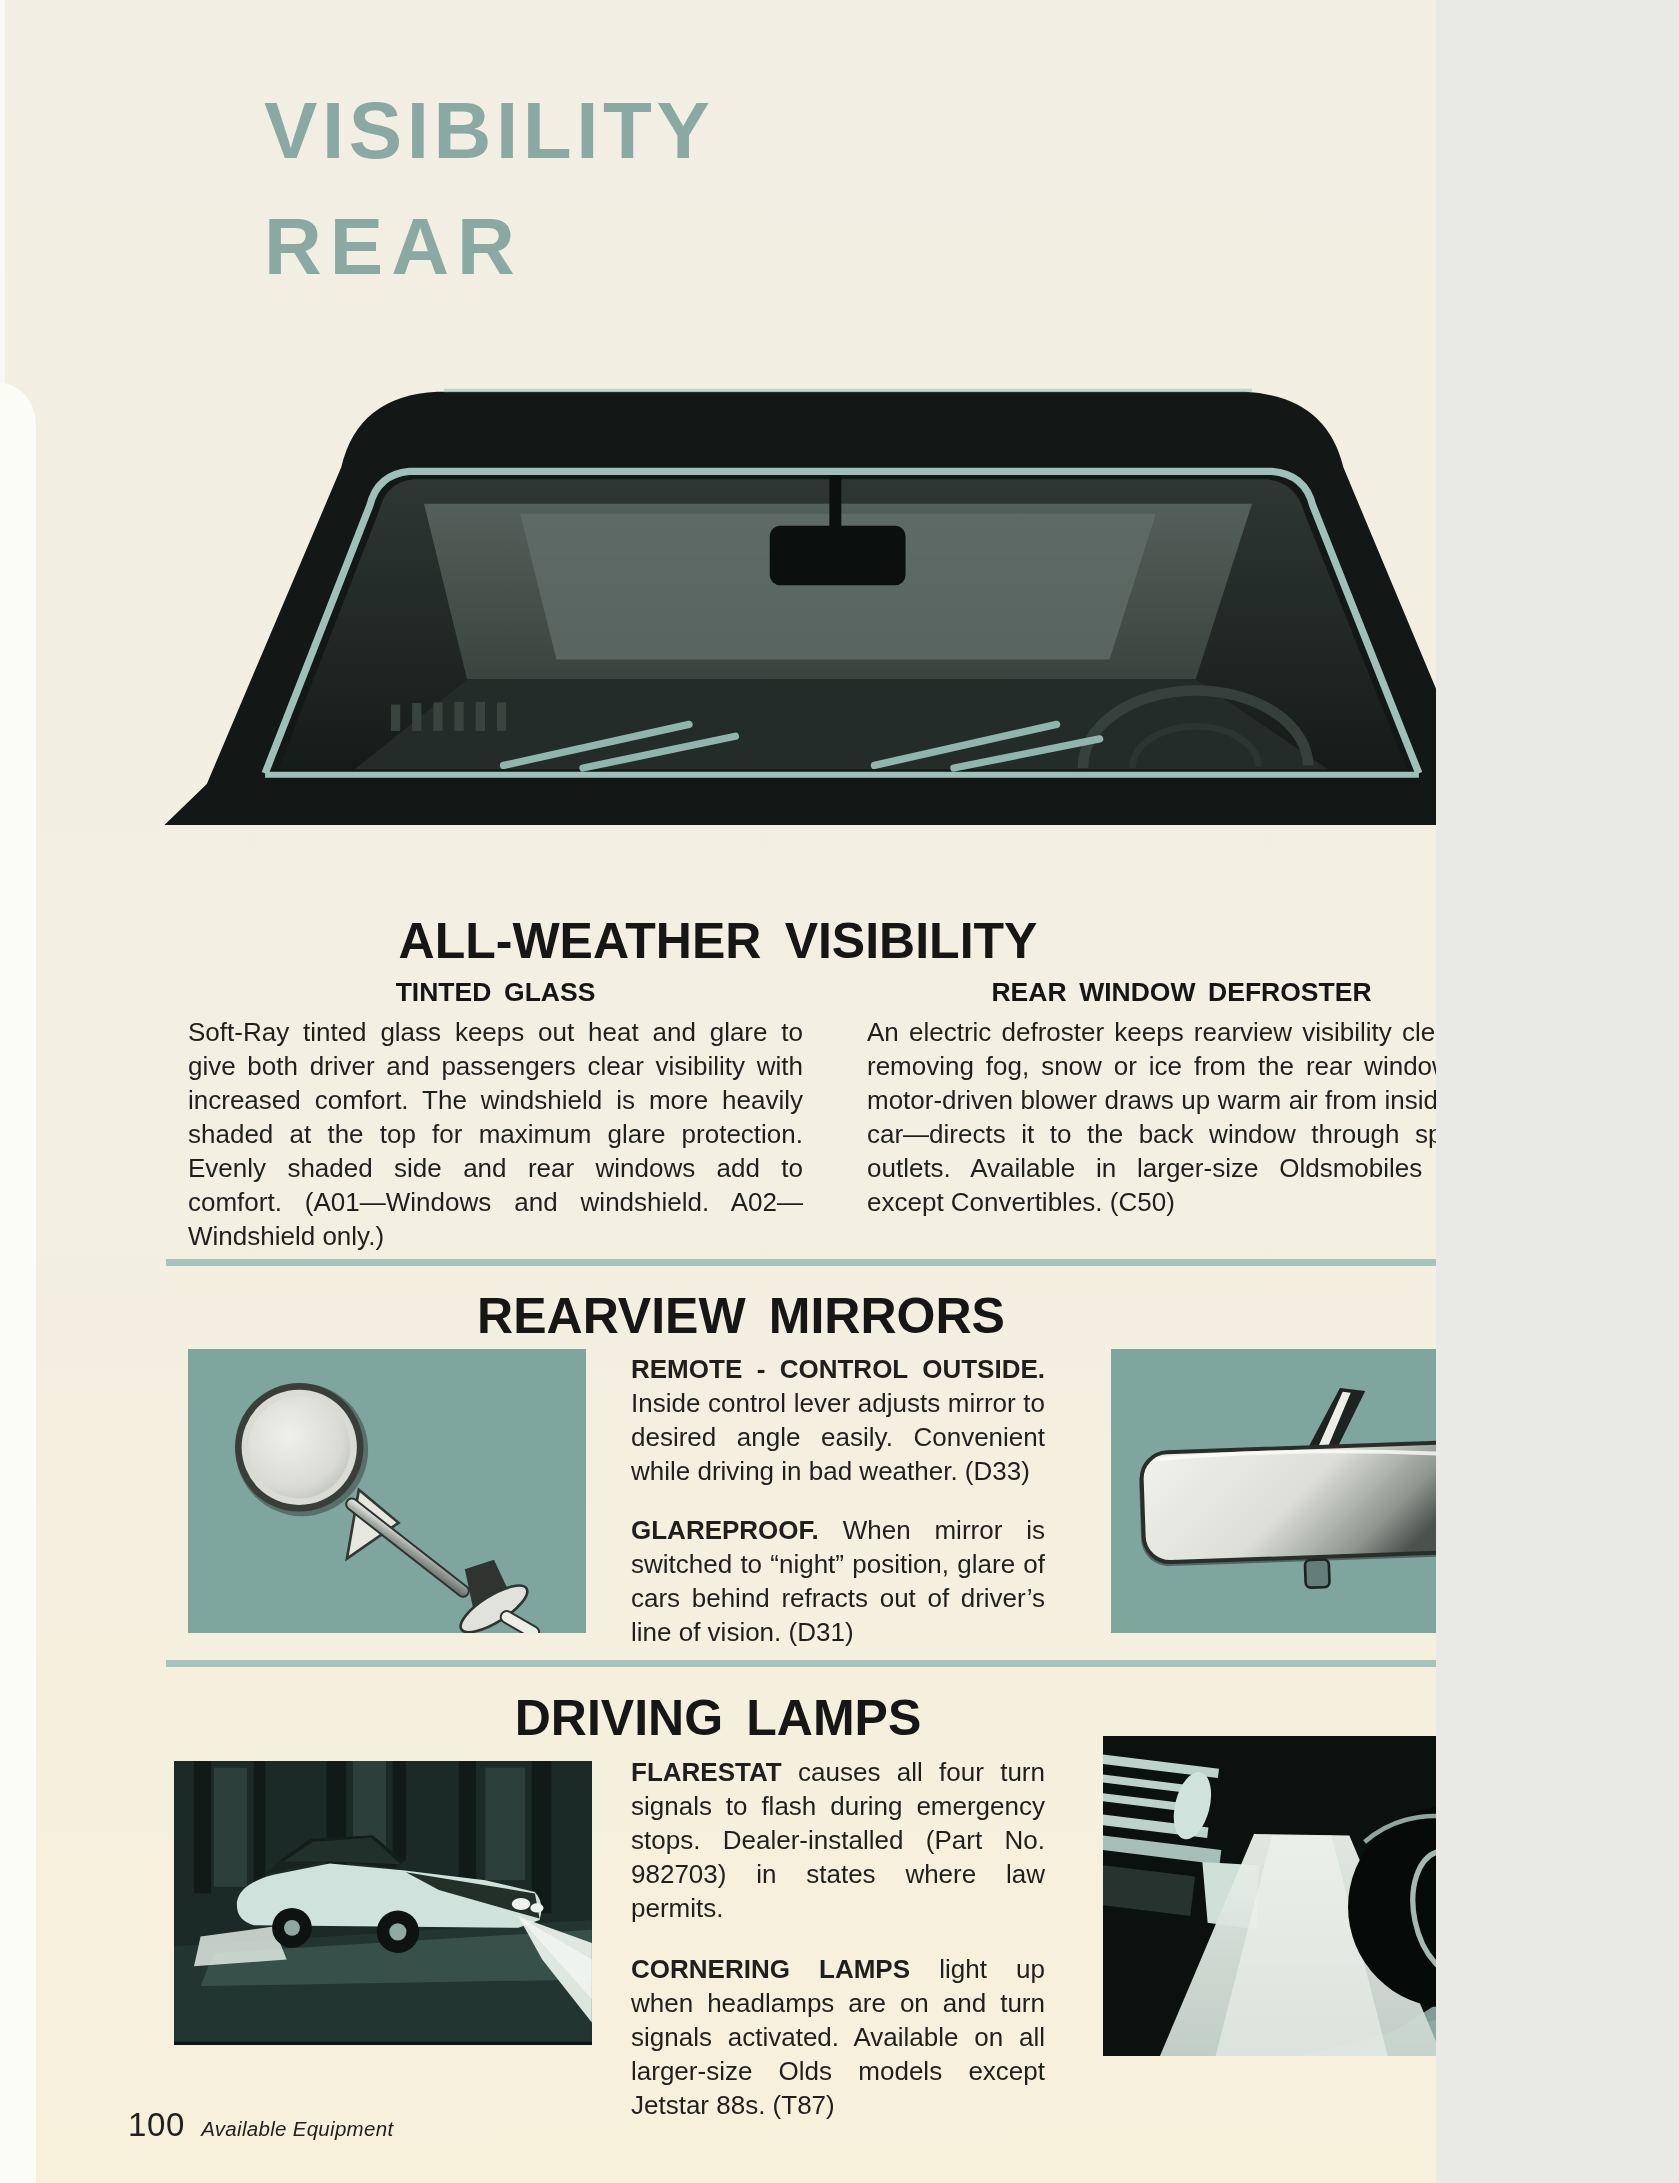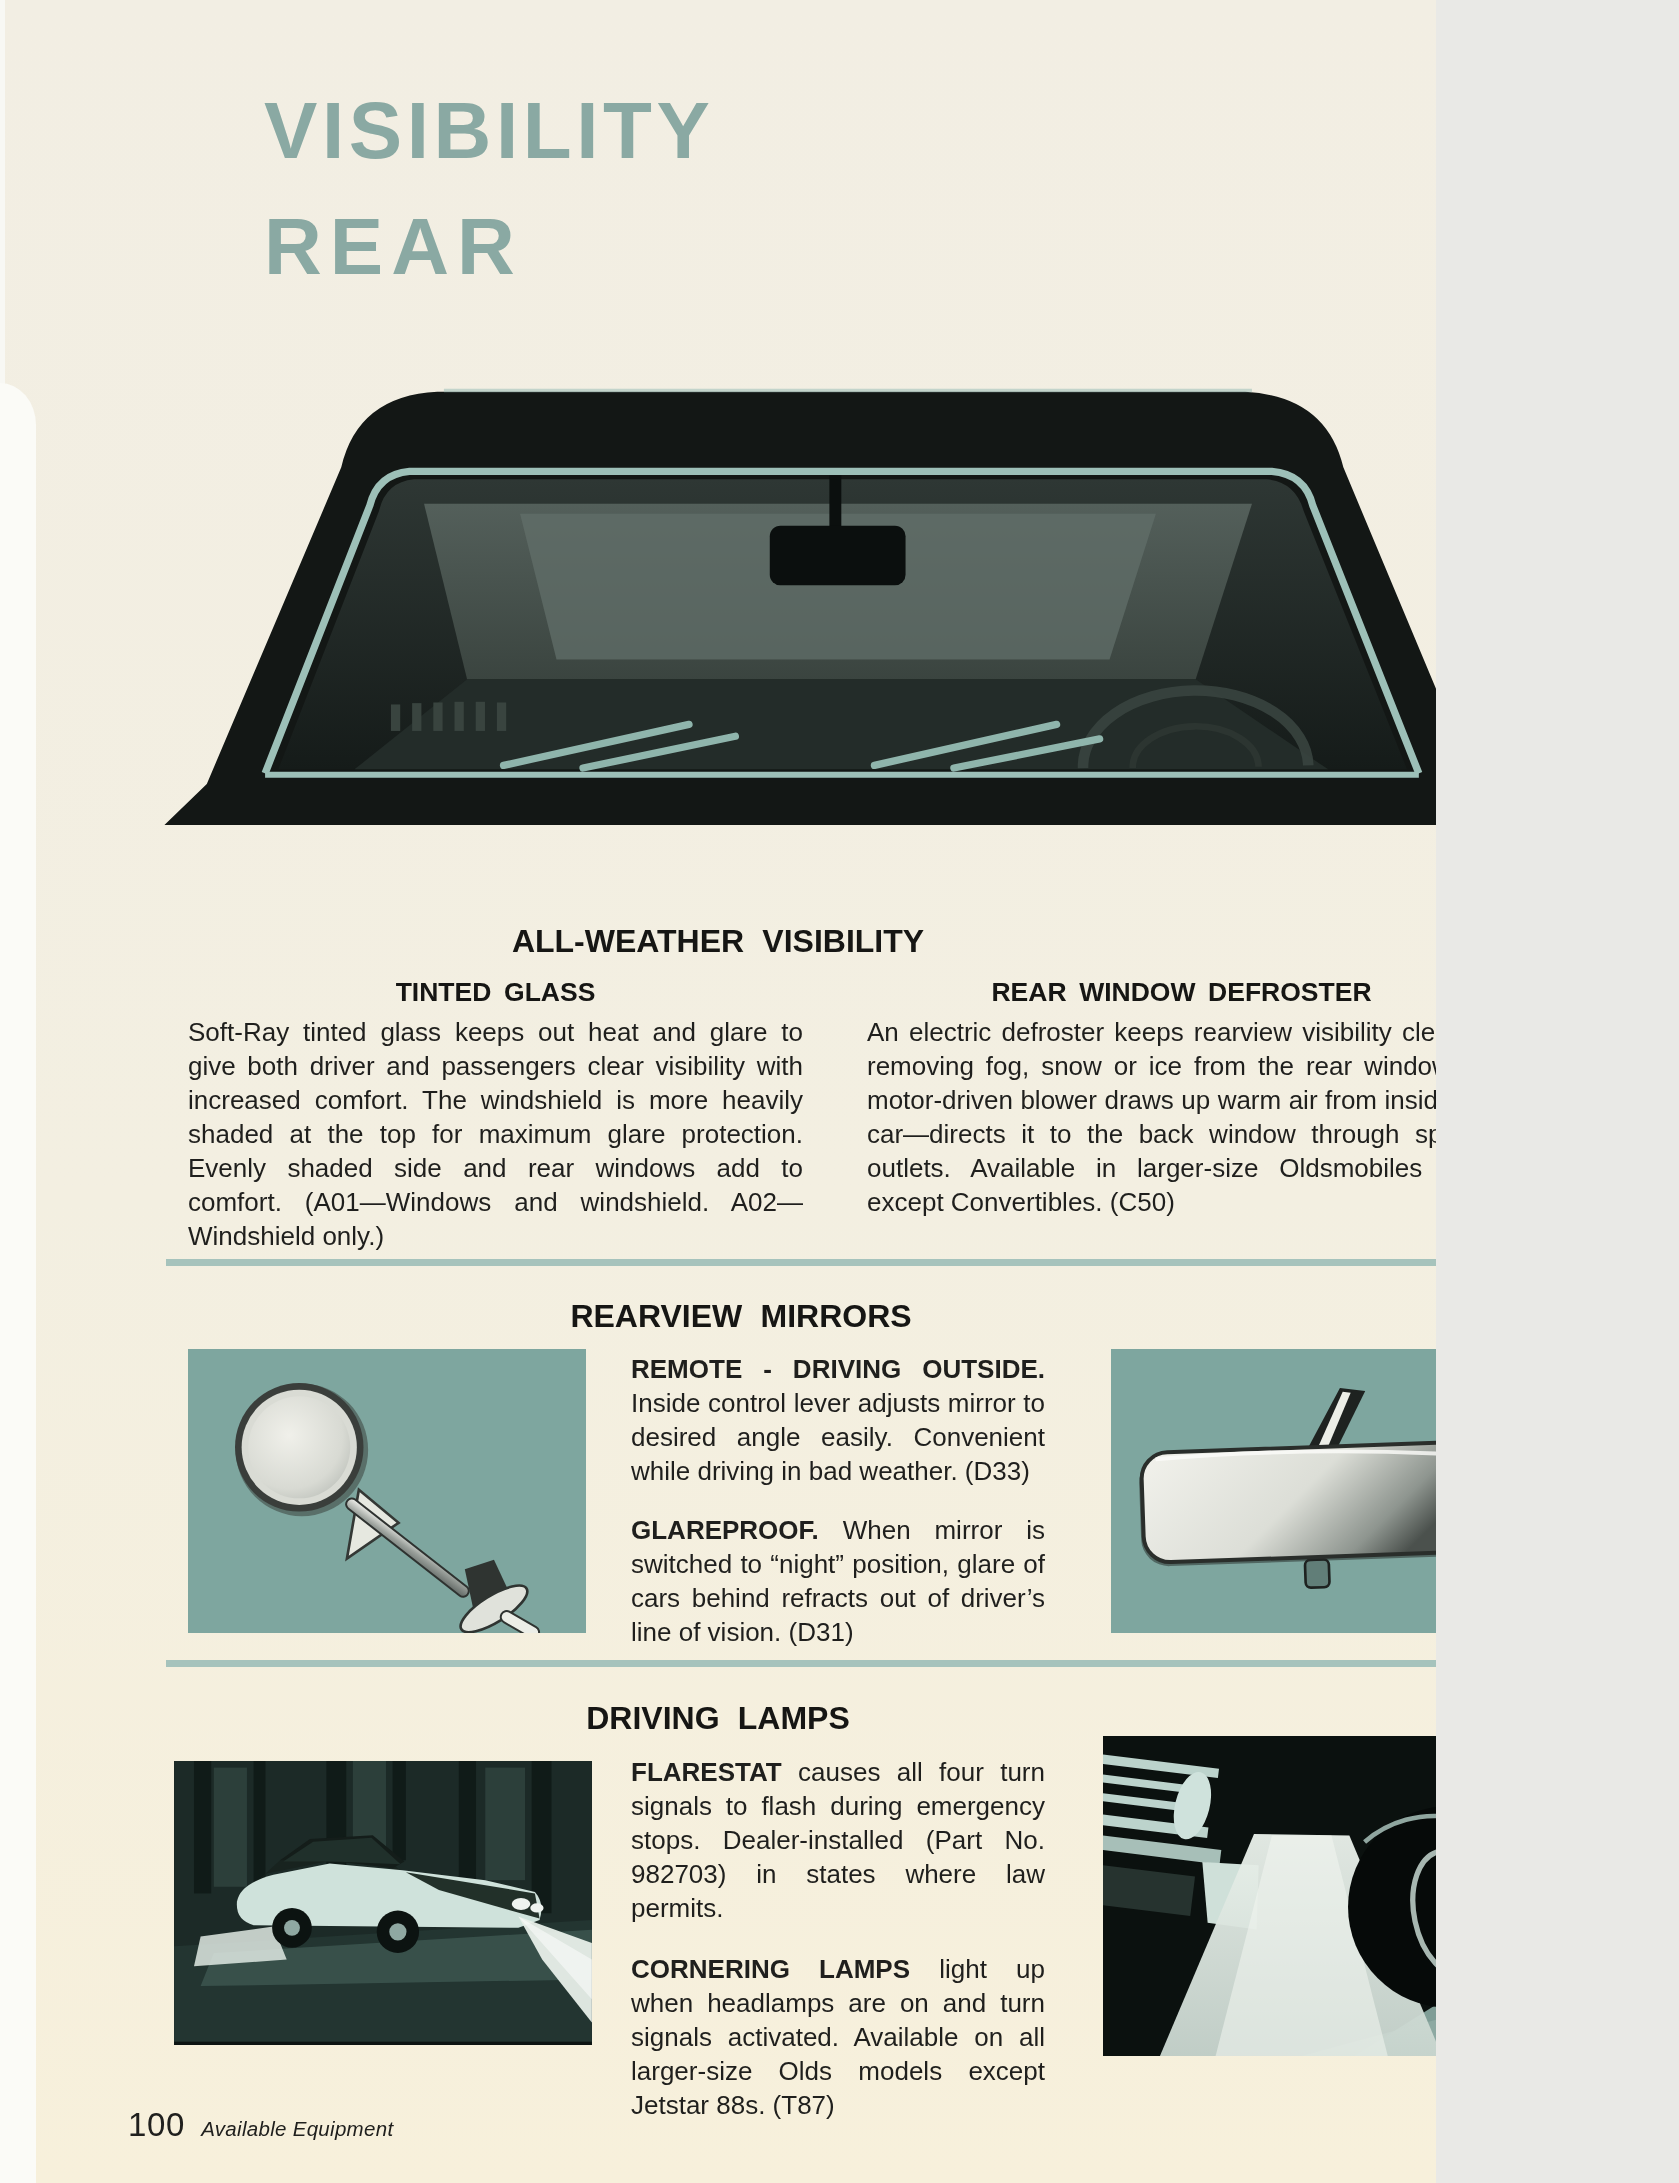--- a/index.html
+++ b/index.html
@@ -3,21 +3,21 @@
 <meta charset="utf-8">
 <style>
   html,body{margin:0;padding:0;background:#e9e9e6;}
   #stage{position:relative;width:1436px;height:2183px;overflow:hidden;
          background:linear-gradient(180deg,#f2eee3 0%,#f3efe1 55%,#f7f0db 100%);
          font-family:"Liberation Sans",sans-serif;color:#1f1f1d;}
   .abs{position:absolute;}
   
   .display-title{font-weight:bold;font-size:80px;line-height:80px;letter-spacing:4.6px;color:#8aa9a3;}
   
-  .sec-head{width:100%;text-align:center;font-weight:bold;font-size:32px;line-height:41px;
+  .sec-head{width:100%;text-align:center;font-weight:bold;font-size:50px;line-height:41px;
             letter-spacing:0px;word-spacing:9.3px;color:#161614;}
   .col-head{text-align:center;font-weight:bold;font-size:26.5px;line-height:26.5px;word-spacing:5.3px;color:#161614;}
   .body-copy{font-size:26px;line-height:34px;text-align:justify;color:#1f1f1d;}
   .body-copy .lead{font-weight:bold;}
   .rule{height:7.3px;background:#a6c3bc;}
   .tealbox{background:#7ea69f;}
   .punch{width:44px;height:46px;border-radius:50%;background:#f2f5f4;
          box-shadow:inset 2.7px 2px 4px rgba(140,135,120,.55), 0 0 0 2px rgba(220,214,198,.6);}
   .white-strip{background:#fbfbf7;}
   .footer-row{display:flex;align-items:baseline;gap:16px;}
@@ -128,21 +128,21 @@
       <circle cx="168" cy="148" r="77" fill="url(#mface)"></circle>
       <rect x="246" y="222" width="230" height="17" rx="8" transform="rotate(38 246 222)" fill="url(#stem)" stroke="#2e3230" stroke-width="3"></rect>
       <polygon points="418,332 462,318 492,382 432,398" fill="#2f3431"></polygon>
       <ellipse cx="462" cy="392" rx="58" ry="20" transform="rotate(-32 462 392)" fill="#e0e2db" stroke="#2f3431" stroke-width="4"></ellipse>
       <rect x="478" y="392" width="64" height="18" rx="9" transform="rotate(30 478 392)" fill="#eceee7" stroke="#2f3431" stroke-width="3"></rect>
     </svg>
   </div>
 
   <div class="abs" style="left:631px;top:1352px;width:414px;">
     <p class="body-copy" style="margin:0;">
-      <span class="lead">REMOTE - DRIVING OUTSIDE.</span>
+      <span class="lead">REMOTE - CONTROL OUTSIDE.</span>
       <span>Inside control lever adjusts mirror to desired angle easily. Convenient while driving in bad weather. (D33)</span>
     </p>
     <p class="body-copy" style="margin:25px 0 0 0;">
       <span class="lead">GLAREPROOF.</span>
       <span>When mirror is switched to “night” position, glare of cars behind refracts out of driver’s line of vision. (D31)</span>
     </p>
   </div>
 
   <div class="abs tealbox" style="left:1111px;top:1349px;width:398px;height:284px;">
     <svg width="398" height="284" viewBox="0 0 601 428" aria-hidden="true">

